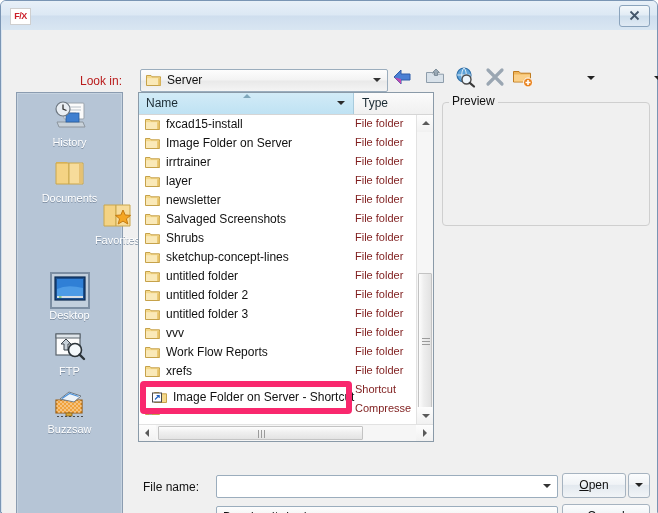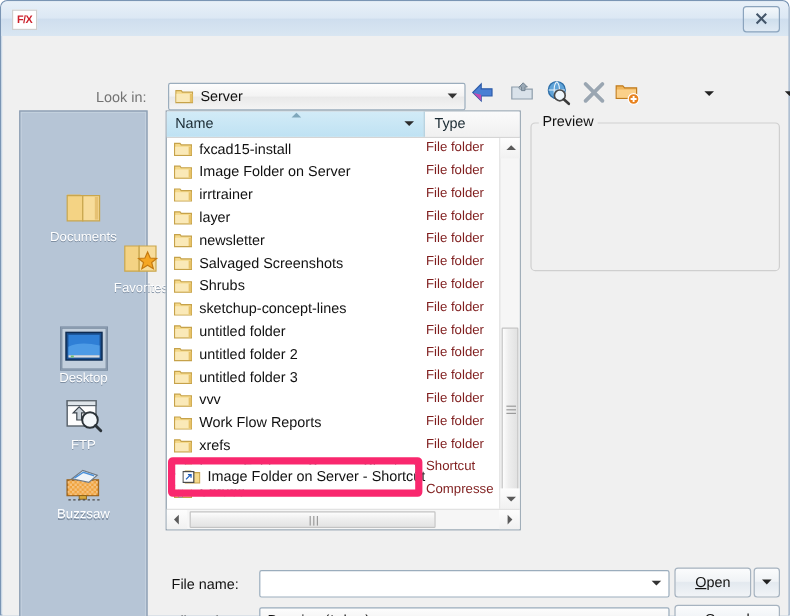--- a/index.html
+++ b/index.html
@@ -42,21 +42,21 @@
   .close-glyph{
     position:absolute;left:0;top:0;width:29px;height:20px;
     text-align:center;line-height:19px;font-size:12px;color:#2a3b4a;font-weight:bold;
   }
   
   .dialog-body{
     position:absolute;left:1px;top:29px;width:655px;height:483px;
     background:#f0f0f0;
   }
   .lookin-label{
-    position:absolute;left:78px;top:44px;font-size:12px;color:#737373;
+    position:absolute;left:78px;top:44px;font-size:12px;color:#b91c1c;
   }
   .lookin-combo{
     position:absolute;left:138px;top:39px;width:246px;height:21px;
     border:1px solid #9badbd;border-radius:2px;
     background:linear-gradient(to bottom,#fdfdfd 0%, #f3f3f3 48%, #e9e9e9 52%, #f4f4f4 100%);
   }
   .lookin-folder{
     position:absolute;left:5px;top:3px;width:15px;height:14px;
   }
   .lookin-text{
@@ -271,20 +271,33 @@
         </svg>
       </div>
       <div class="tool-text" style="left:152px;"><u>V</u><span>iews</span></div>
       <div class="tool-arrow" style="left:197px;"></div>
       <div class="tool-text" style="left:222px;"><span>Tools</span></div>
       <div class="tool-arrow" style="left:264px;"></div>
     </div>
 
     <div class="places">
 
+      <div class="place" style="top:7px;">
+        <span class="picon">
+          <svg width="36" height="32" viewBox="0 0 36 32">
+            <rect x="12" y="3" width="20" height="16" rx="1" fill="#fbfbfb" stroke="#9aa3ac" stroke-width="1"></rect>
+            <path d="M15,7 H29 M15,10 H29 M15,13 H24" stroke="#b8c0c8" stroke-width="1"></path>
+            <path d="M5,22 L31,22 L33,27 L7,27 Z" fill="#c9d2da" stroke="#8c959e" stroke-width="1"></path>
+            <rect x="14" y="13" width="13" height="9" fill="#3f7fd0" stroke="#2a5c9e" stroke-width="0.8"></rect>
+            <circle cx="11" cy="9" r="7" fill="#e9eef3" stroke="#6d7781" stroke-width="1.2"></circle>
+            <path d="M11,4.5 L11,9 L14.5,10.5" stroke="#333" stroke-width="1.3" fill="none"></path>
+          </svg>
+        </span>
+        <span class="plabel">History</span>
+      </div>
 
       <div class="place" style="top:65px;">
         <span class="picon">
           <svg width="34" height="30" viewBox="0 0 34 30">
             <path d="M3,4 L14,4 L16,7 L3,7 Z" fill="#e3bc5f"></path>
             <path d="M3,5 L16,5 L16,26 L3,26 Z" fill="#f4d384" stroke="#c9a64d" stroke-width="1"></path>
             <path d="M16,5 L30,5 L30,26 L16,26 Z" fill="#f7dc9b" stroke="#c9a64d" stroke-width="1"></path>
             <rect x="26" y="6" width="3" height="19" fill="#e6c173"></rect>
           </svg>
         </span>

